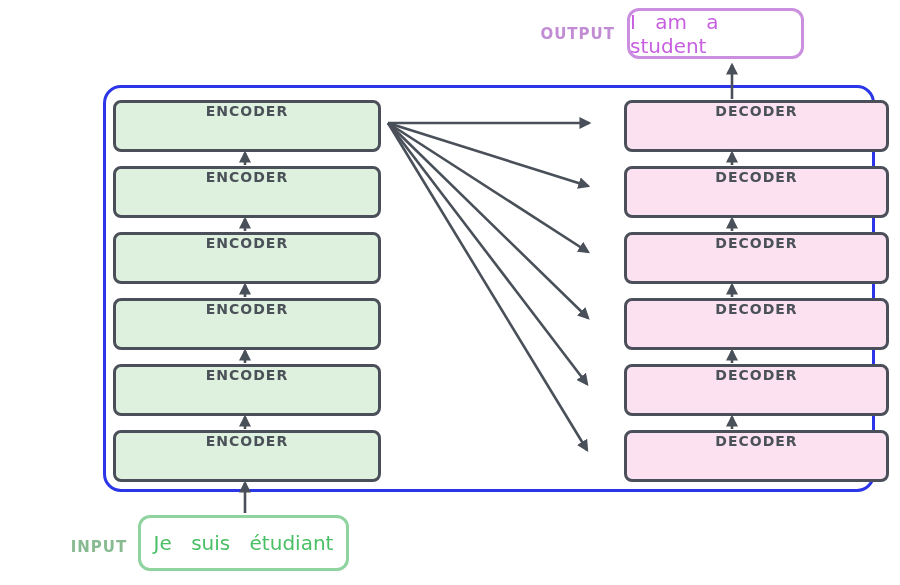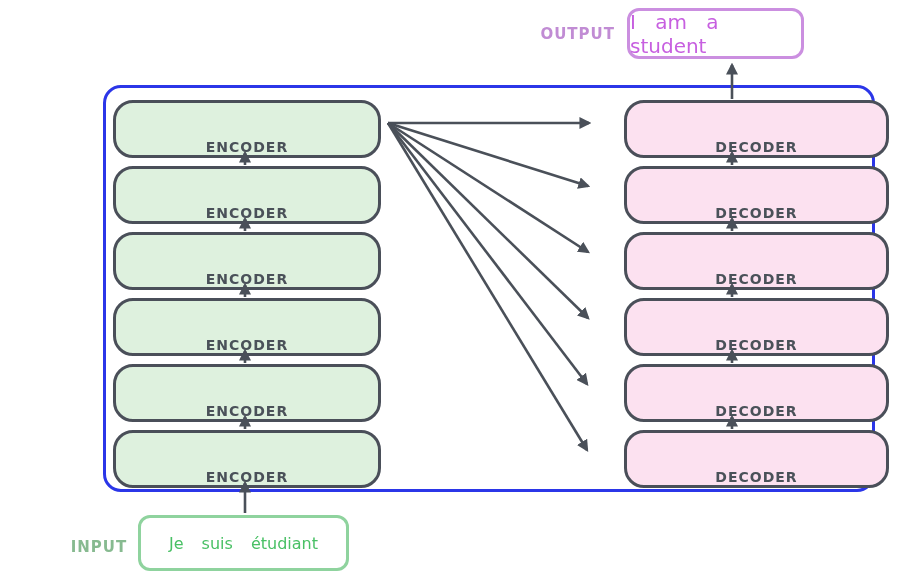--- a/index.html
+++ b/index.html
@@ -22,26 +22,26 @@
     top: 85px;
     width: 772px;
     height: 407px;
     border: 3px solid var(--container_border, #2b36e8);
     border-radius: 18px;
     box-sizing: border-box;
     background: #ffffff;
   }
   .stack-box {
     position: absolute;
-    height: 58px;
+    height: 52px;
     box-sizing: border-box;
     border: 3px solid var(--box_border, #4a4f59);
-    border-radius: 20px;
+    border-radius: 8px;
     display: flex;
-    align-items: flex-end;
+    align-items: flex-start;
     justify-content: center;
   }
   .encoder-box {
     left: 73px;
     width: 268px;
     background: var(--encoder_fill, #def1de);
   }
   .decoder-box {
     left: 584px;
     width: 265px;
@@ -76,21 +76,21 @@
   }
   .input-box {
     left: 98px;
     top: 515px;
     width: 211px;
     height: 56px;
     border: 3px solid var(--input_border, #8fd39e);
   }
   .input-box .io-text {
     color: var(--input_text, #49c065);
-    font-size: 16px;
+    font-size: 20px;
     word-spacing: 13px;
   }
   .side-label {
     position: absolute;
     font-size: 15px;
     font-weight: 600;
     letter-spacing: 1px;
   }
   .output-label {
     left: 470px;

